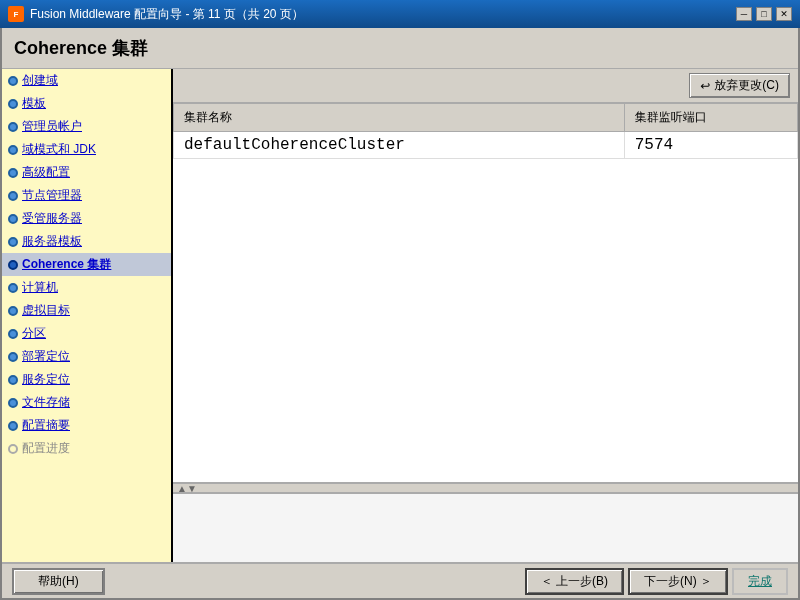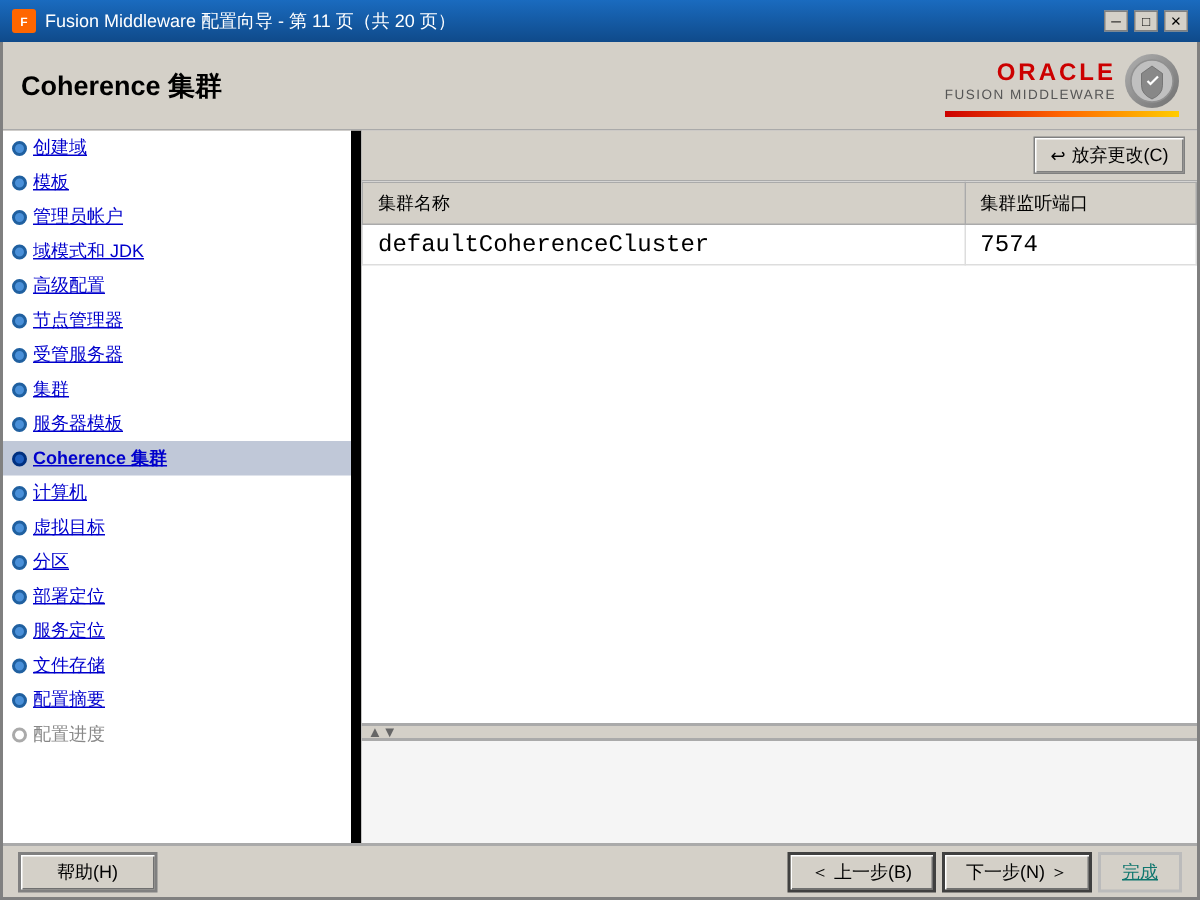--- a/index.html
+++ b/index.html
@@ -129,23 +129,23 @@
 
     
     .content-area {
       flex: 1;
       display: flex;
       overflow: hidden;
     }
 
     
     .sidebar {
-      width: 239px;
-      background: #ffffff;
-      border-right: 7px solid #000000;
+      width: 171px;
+      background: #fef9c3;
+      border-right: 2px solid #000000;
       display: flex;
       flex-direction: column;
       overflow: hidden;
       flex-shrink: 0;
     }
     .sidebar-scroll {
       flex: 1;
       overflow-y: auto;
       overflow-x: hidden;
     }
@@ -321,33 +321,20 @@
     <div class="title-btn">□</div>
     <div class="title-btn">✕</div>
   </div>
 </div>
 
 <div class="main-window">
 
   <div class="header-area">
     <div class="header-title">Coherence 集群</div>
     <div class="oracle-logo">
-      <div class="oracle-logo-top">
-        <div style="display:flex; flex-direction:column; align-items:flex-end;">
-          <span class="oracle-text">ORACLE</span>
-          <span class="fusion-middleware-text">FUSION MIDDLEWARE</span>
-        </div>
-        <div class="oracle-shield">
-          <svg width="30" height="30" viewBox="0 0 30 30">
-            <circle cx="15" cy="15" r="14" fill="#c0c0c0" stroke="#909090" stroke-width="1"></circle>
-            <path d="M15 5 L22 10 L22 18 Q22 24 15 27 Q8 24 8 18 L8 10 Z" fill="#888" stroke="#666" stroke-width="0.5"></path>
-            <path d="M12 15 L14 17 L19 12" stroke="white" stroke-width="1.5" fill="none"></path>
-          </svg>
-        </div>
-      </div>
       <div class="oracle-logo-bar"></div>
     </div>
   </div>
 
   <div class="content-area">
 
     <div class="sidebar">
       <div class="sidebar-scroll">
 
         <div class="sidebar-item">
@@ -379,24 +366,20 @@
         <div class="sidebar-item">
           <div class="dot"></div>
           <span class="sidebar-item-label">节点管理器</span>
         </div>
 
         <div class="sidebar-item">
           <div class="dot"></div>
           <span class="sidebar-item-label">受管服务器</span>
         </div>
 
-        <div class="sidebar-item">
-          <div class="dot"></div>
-          <span class="sidebar-item-label">集群</span>
-        </div>
 
         <div class="sidebar-item">
           <div class="dot"></div>
           <span class="sidebar-item-label">服务器模板</span>
         </div>
 
         <div class="sidebar-item active">
           <div class="dot active-dot"></div>
           <span class="sidebar-item-label" style="font-weight:bold;">Coherence 集群</span>
         </div>

